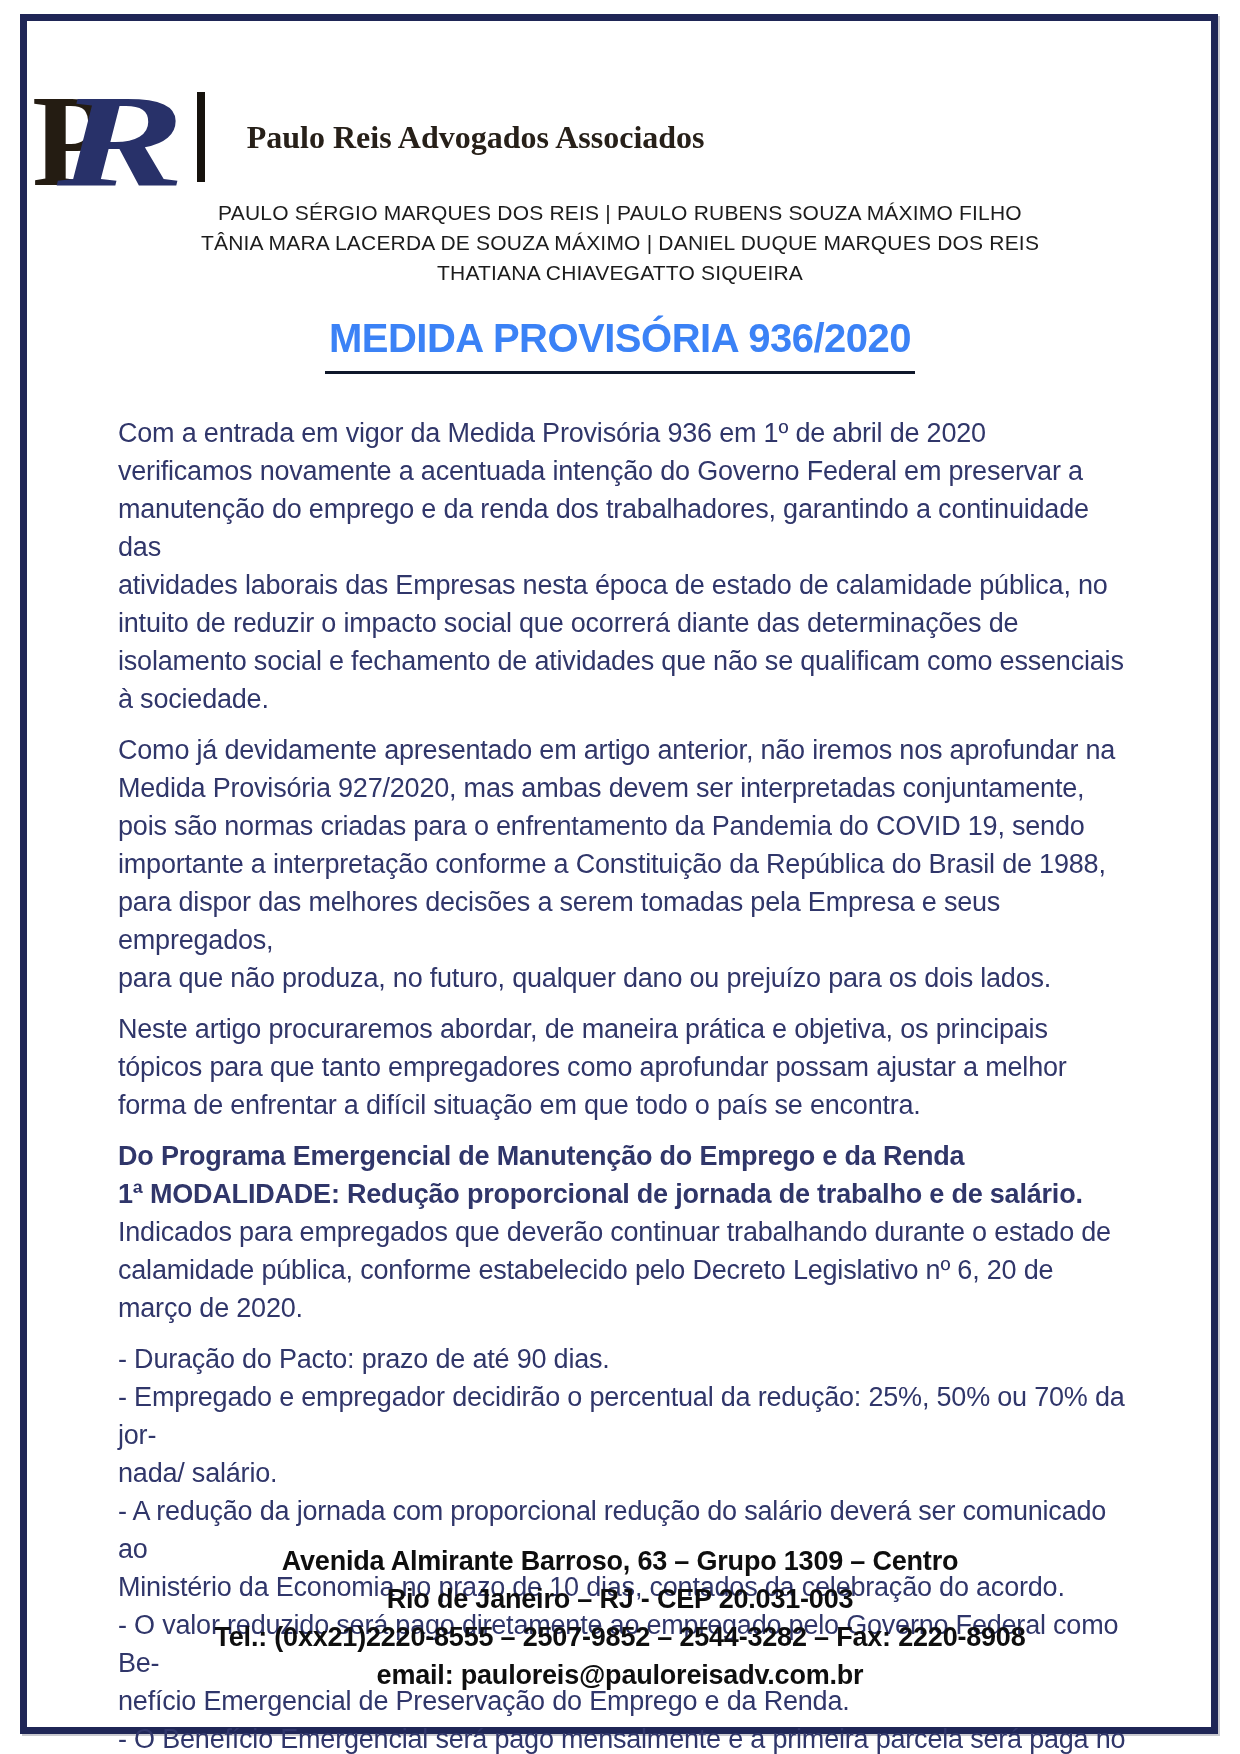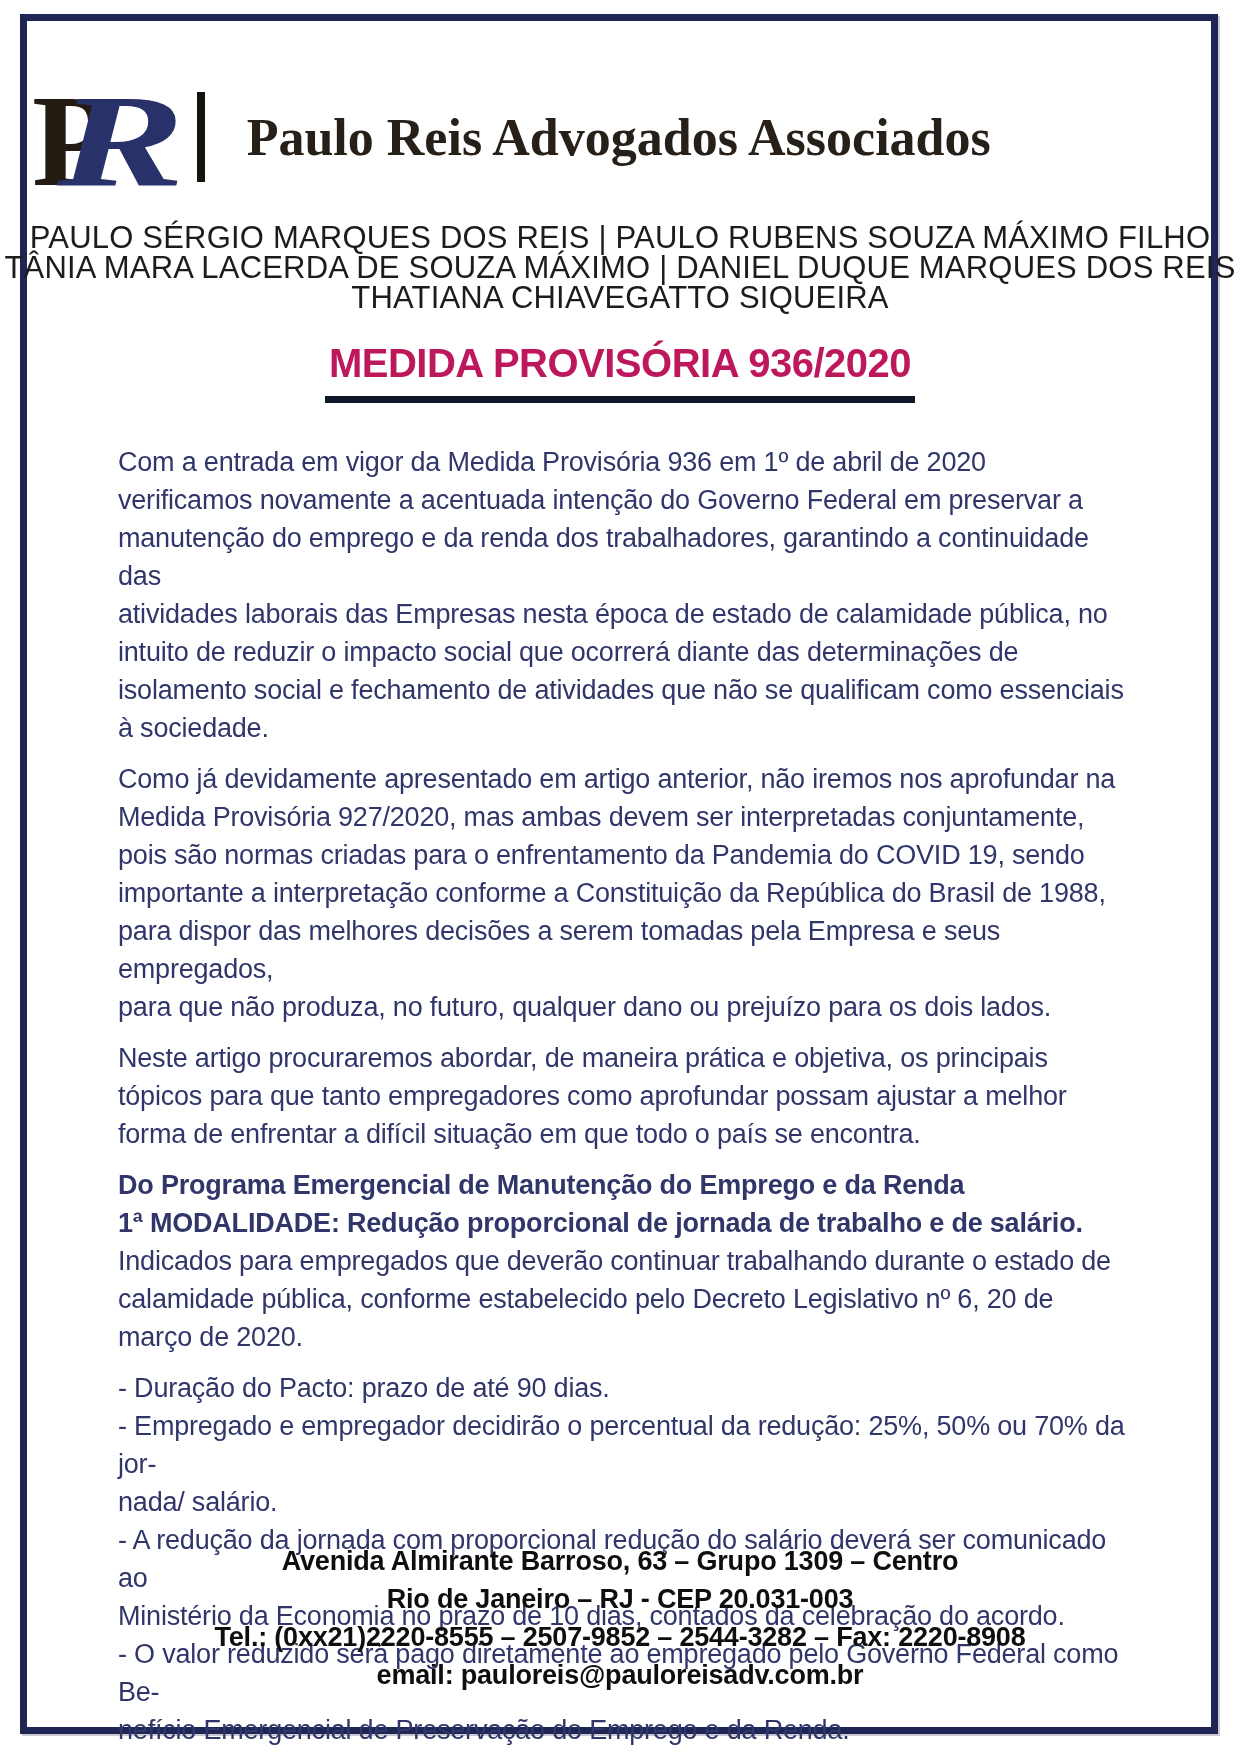--- a/index.html
+++ b/index.html
@@ -47,44 +47,44 @@
   }
   .logo-bar {
     width: 8px; height: 90px;
     background: #16120d;
     margin: 0 42px 8px 4px;
     flex: 0 0 auto;
   }
   .firm-name {
     font-family: "Liberation Serif", serif;
     font-weight: bold;
-    font-size: 52px;
+    font-size: 32px;
     color: #272019;
     letter-spacing: 0px;
     white-space: nowrap;
     padding-bottom: 8px;
   }
   .partners {
-    margin-top: 30px;
+    margin-top: 5px;
     text-align: center;
     color: #1c1c1c;
-    font-size: 31px;
+    font-size: 21px;
     line-height: 30px;
     letter-spacing: 0.2px;
   }
 
   
   .title-wrap { text-align: center; margin-top: 28px; }
   .article-title {
     display: inline-block;
     font-weight: bold;
     font-size: 40px;
     letter-spacing: -0.5px;
-    color: #be185d;
-    border-bottom: 7px solid #0f172a;
+    color: #3b82f6;
+    border-bottom: 3px solid #0f172a;
     padding: 0 4px 10px 4px;
   }
   .body-text {
     margin: 40px 105px 0 118px;
     color: #30366a;
     font-size: 27px;
     line-height: 38px;
     letter-spacing: -0.2px;
   }
   .para { white-space: pre-line; margin-bottom: 13px; }

